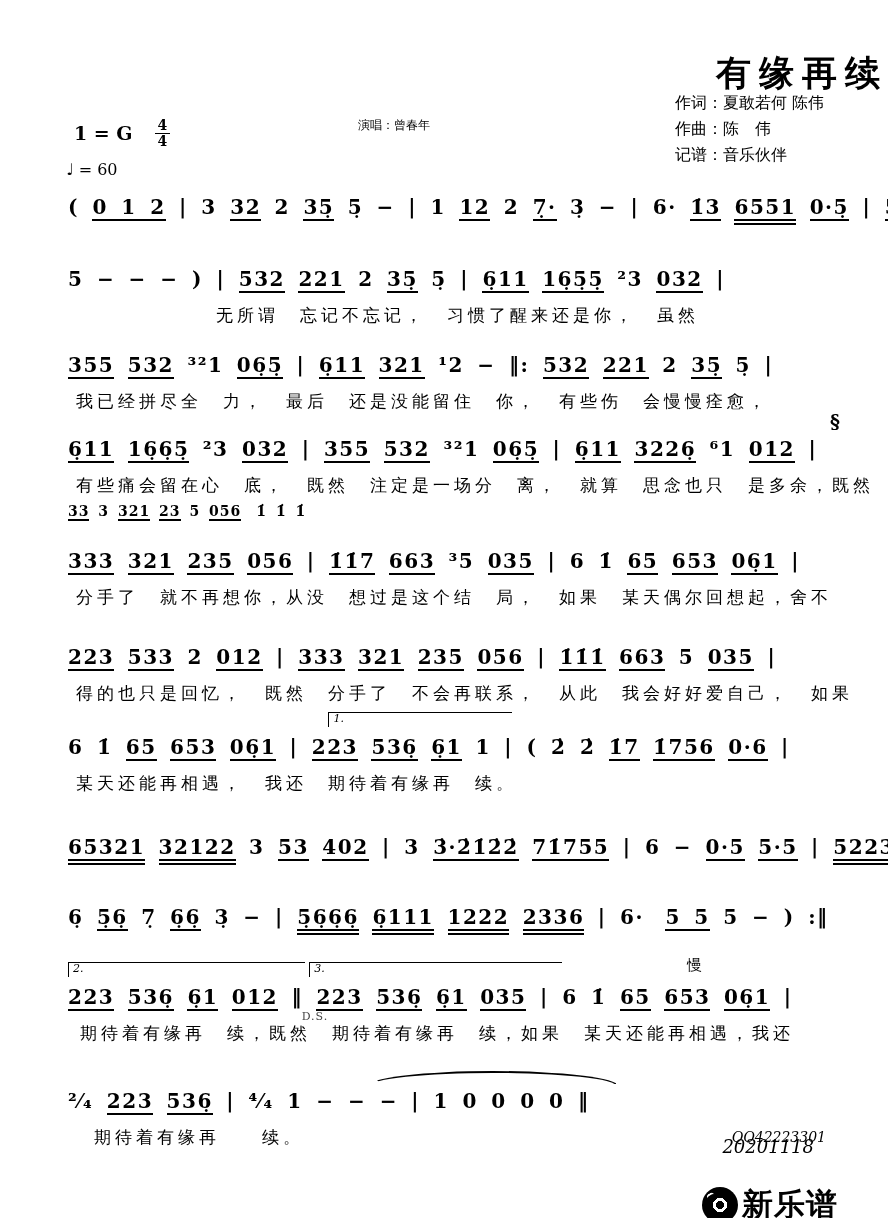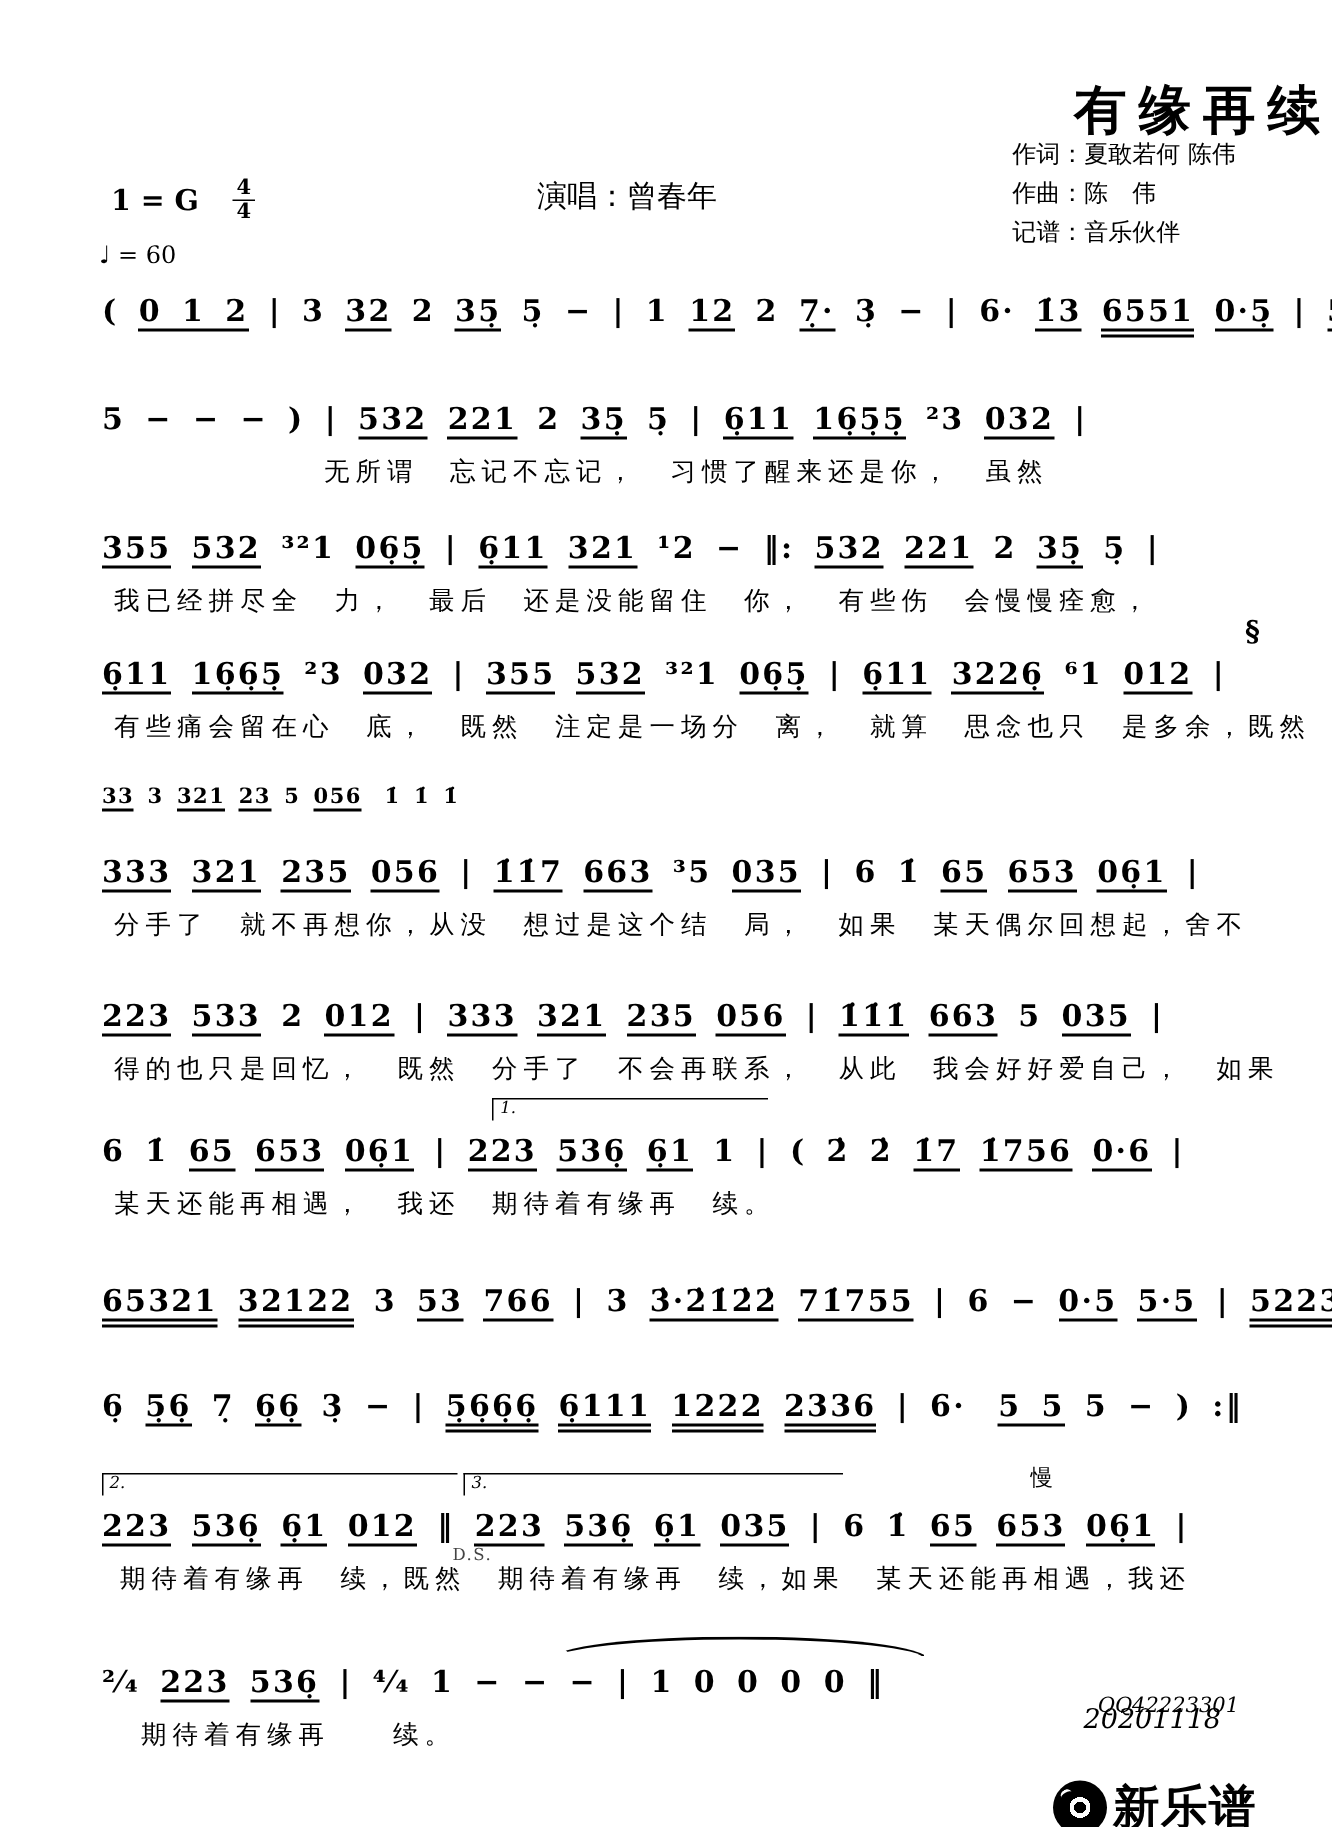--- a/index.html
+++ b/index.html
@@ -1,36 +1,36 @@
 <!DOCTYPE html>
 <html><head>
 <meta charset="utf-8">
 <style>
   *{margin:0;padding:0;box-sizing:border-box}
   html,body{width:888px;height:1218px}
   body{background:#fff;color:#000;font-family:"DejaVu Serif",serif;position:relative;overflow:hidden}
   .page{position:absolute;inset:0}
   .title{position:absolute;top:50px;left:0;right:0;text-align:right;font-size:35px;font-weight:bold;letter-spacing:8px}
-  .singer{position:absolute;left:358px;top:117px;font-size:20px}
+  .singer{position:absolute;left:358px;top:117px;font-size:12px}
   .credits{position:absolute;right:64px;top:90px;font-size:16px;line-height:26px}
   .credits div{white-space:nowrap}
   .keyline{position:absolute;left:74px;top:120px;font-size:19px;font-weight:bold}
   .frac{display:inline-block;vertical-align:middle;text-align:center;font-size:14px;font-weight:bold;margin-left:22px;line-height:1.05;position:relative;top:-2px}
   .frac .num{display:block;border-bottom:1.5px solid #000;padding:0 3px}
   .frac .den{display:block}
   .tempo{position:absolute;left:66px;top:160px;font-size:16px;font-weight:normal}
   .score{position:absolute;left:68px;right:54px;top:190px}
   .system{position:relative}
   .notes{font-size:20px;font-weight:bold;letter-spacing:1.5px;word-spacing:5px;white-space:nowrap;line-height:34px}
   .u1{border-bottom:2px solid #000}
   .u2{border-bottom:6px double #000}
   .lyrics{font-size:17px;letter-spacing:4px;line-height:26px;margin-top:6px;white-space:nowrap}
   .ossia-line{font-size:14px;line-height:26px;letter-spacing:1px;word-spacing:3px}
   .s2{margin-top:38px}.s3{margin-top:20px}.s4{margin-top:18px}
-  .oss{margin-top:20px}.s5{margin-top:20px}.s6{margin-top:30px}
+  .oss{}.s5{margin-top:20px}.s6{margin-top:30px}
   .s7{margin-top:24px}.s8{margin-top:34px}.s9{margin-top:36px}
   .s10{margin-top:46px}.s11{margin-top:38px}
   .s2 .lyrics{padding-left:148px}
   .s3 .lyrics,.s4 .lyrics,.s5 .lyrics,.s6 .lyrics{padding-left:8px}
   .s7 .lyrics{padding-left:8px}
   .s10 .lyrics{padding-left:12px}
   .s11 .lyrics{padding-left:26px}
   .volta{position:absolute;top:-18px;height:15px;border-top:1.5px solid #000;border-left:1.5px solid #000;font-size:11px;font-style:italic;padding:0 0 0 4px;line-height:11px}
   .volta-1{left:34%;width:24%}
   .volta-2{left:0;width:31%}
@@ -103,21 +103,21 @@
       <div class="lyrics">得的也只是回忆，　既然　分手了　不会再联系，　从此　我会好好爱自己，　如果</div>
     </div>
 
     <div class="system s7">
       <div class="volta volta-1"><span>1.</span></div>
       <div class="notes">6 1̇ <span class="u1">65</span> <span class="u1">653</span> <span class="u1">06̣1</span> | <span class="u1">223</span> <span class="u1">536̣</span> <span class="u1">6̣1</span> 1 | ( 2̇ 2̇ <span class="u1">1̇7</span> <span class="u1">1̇756</span> <span class="u1">0·6</span> |</div>
       <div class="lyrics">某天还能再相遇，　我还　期待着有缘再　续。</div>
     </div>
 
     <div class="system s8">
-      <div class="notes"><span class="u2">65321</span> <span class="u2">32122</span> 3 <span class="u1">53</span> <span class="u1">766</span> | 3 <span class="u1">3̇·2̇1̇2̇2̇</span> <span class="u1">71̇755</span> | 6 − <span class="u1">0·5</span> <span class="u1">5·5</span> | <span class="u2">5223</span>    |</div>
+      <div class="notes"><span class="u2">65321</span> <span class="u2">32122</span> 3 <span class="u1">53</span> <span class="u1">402</span> | 3 <span class="u1">3̇·2̇1̇2̇2̇</span> <span class="u1">71̇755</span> | 6 − <span class="u1">0·5</span> <span class="u1">5·5</span> | <span class="u2">5223</span>    |</div>
     </div>
 
     <div class="system s9">
       <div class="notes">6̣ <span class="u1">5̣6̣</span> 7̣ <span class="u1">6̣6̣</span> 3̣ − | <span class="u2">5̣6̣6̣6̣</span> <span class="u2">6̣111</span> <span class="u2">1222</span> <span class="u2">2336</span> | 6·　<span class="u1">5 5</span> 5 − ) :‖</div>
     </div>
 
     <div class="system s10">
       <div class="volta volta-2"><span>2.</span></div>
       <div class="volta volta-3"><span>3.</span></div>
       <div class="slow">慢</div>

